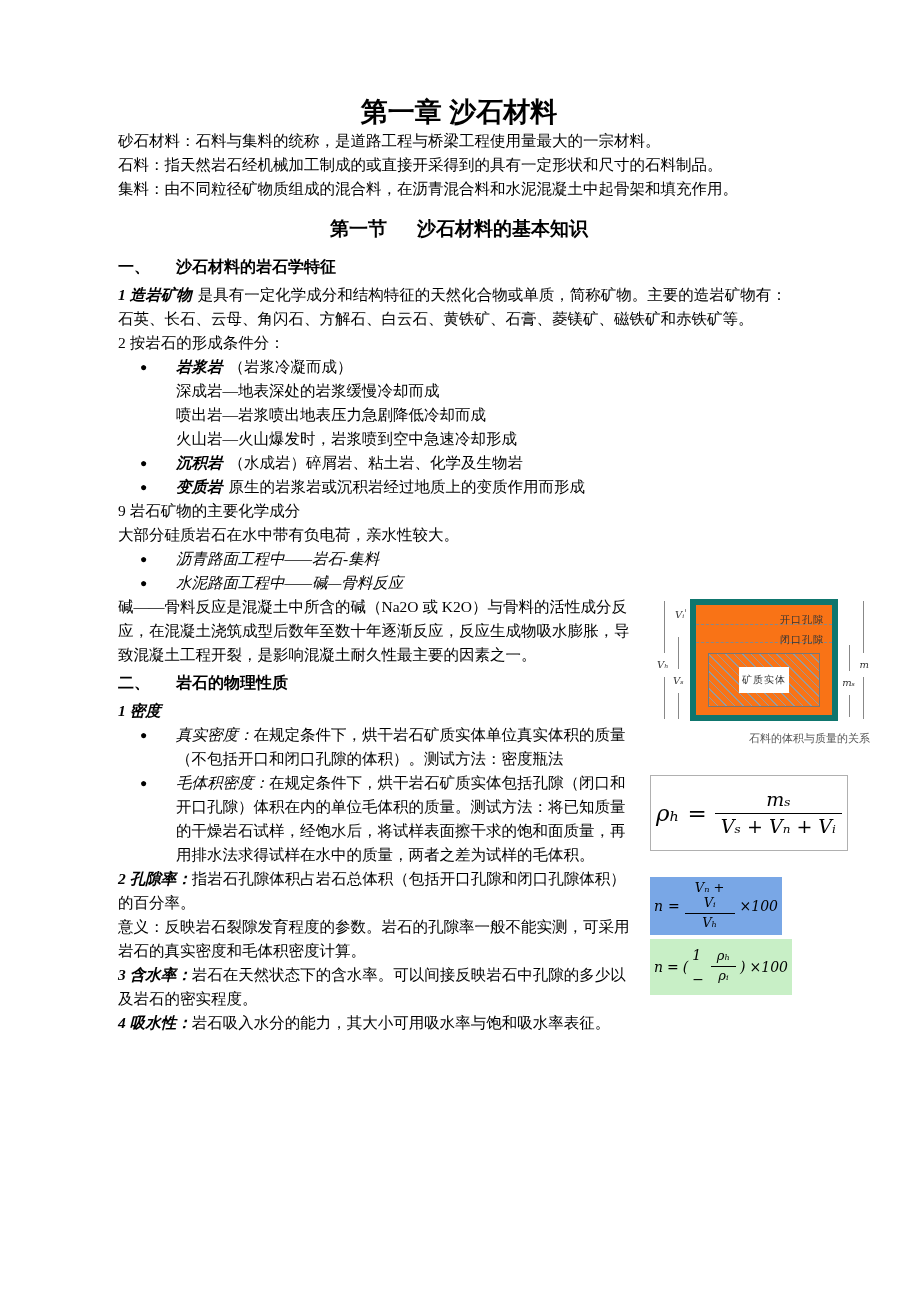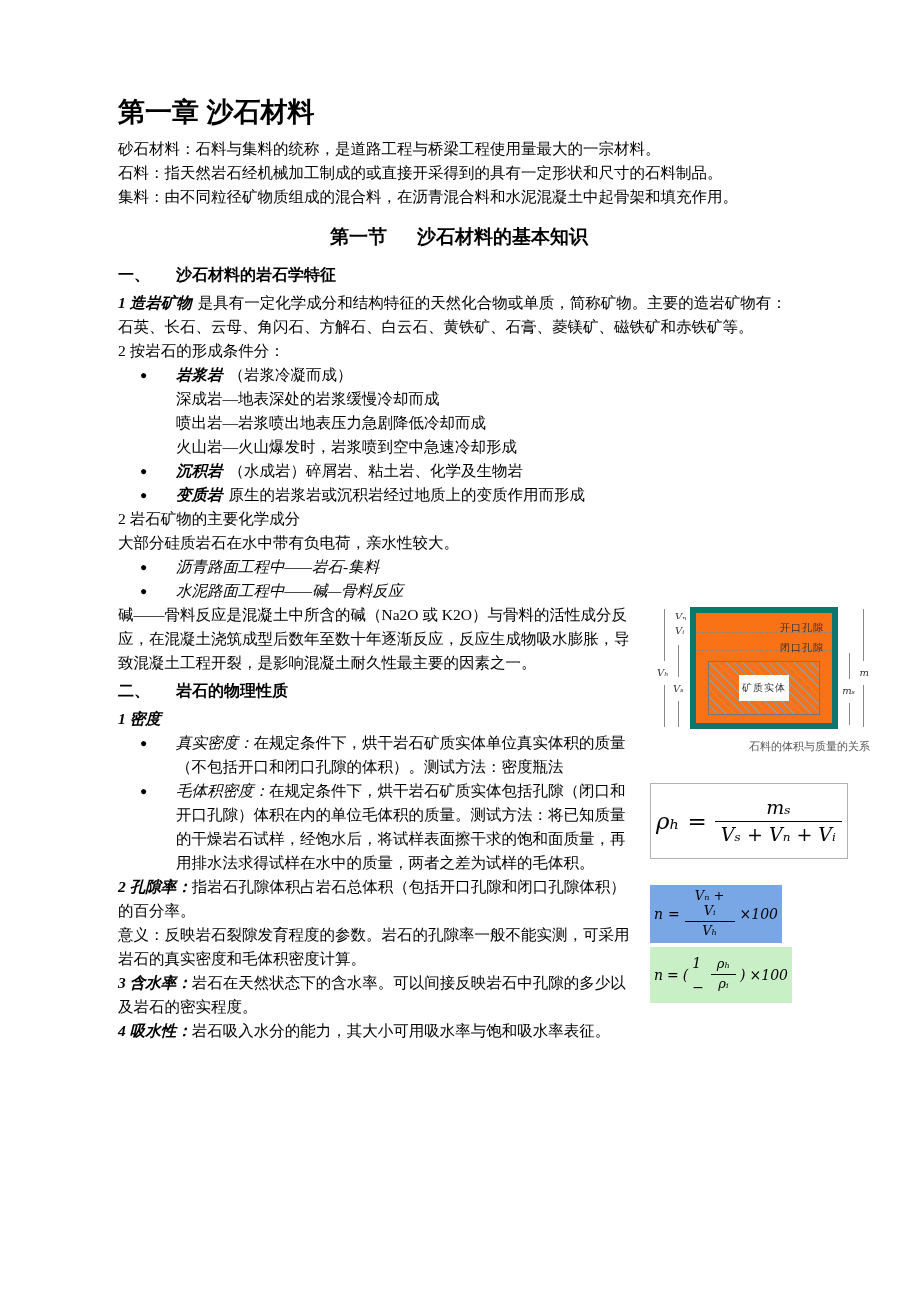--- a/index.html
+++ b/index.html
@@ -6,22 +6,22 @@
   html,body { background:#888; }
   body { font-family:"Liberation Serif", serif; }
   .page {
     position:relative; width:920px; height:1302px; margin:0 auto;
     background:#ffffff; color:#000;
     padding:95px 120px 40px 118px; overflow:hidden;
     font-size:15.5px; line-height:24px;
   }
   h1.chapter {
     font-family:"Liberation Sans", sans-serif;
-    font-size:27px; line-height:34px; font-weight:bold; text-align:left;
-    margin-bottom:8px;
+    font-size:27px; line-height:34px; font-weight:bold; text-align:center;
+    margin-bottom:0;
   }
   p.body { font-size:15.5px; line-height:24px; }
   h2.section {
     font-family:"Liberation Sans", sans-serif;
     font-size:19px; font-weight:bold; text-align:center;
     margin:14px 0 12px 0; line-height:28px;
   }
   h2.section .sec-label { margin-right:30px; }
   h3.part {
     font-family:"Liberation Sans", sans-serif;
@@ -68,21 +68,21 @@
     letter-spacing:1px; white-space:nowrap;
     font-family:"Liberation Serif", serif;
   }
   .dim-line { position:absolute; background:#888; width:1px; }
   .dl-vh { left:14px; top:4px; height:118px; }
   .dl-vs { left:28px; top:40px; height:82px; }
   .dl-m  { right:6px; top:4px; height:118px; }
   .dl-ms { right:20px; top:48px; height:72px; }
   .fig-lab { position:absolute; background:#fff; padding:0 1px; }
   .lab-vn { left:24px; top:0px; }
-  .lab-vi { left:24px; top:14px; }
+  .lab-vi { left:24px; top:6px; }
   .lab-vs { left:22px; top:72px; }
   .lab-vh { left:6px;  top:56px; }
   .lab-ms { right:14px; top:74px; }
   .lab-m  { right:0px;  top:56px; }
   .fig-caption {
     margin-top:6px; text-align:right; font-size:11px; line-height:14px;
     color:#555; font-family:"Liberation Serif", serif;
   }
 
   .formula { font-family:"DejaVu Serif","DejaVu Sans", serif; font-style:italic; color:#000; }
@@ -146,21 +146,21 @@
   <div class="bullet-row">
     <span class="bullet">●</span>
     <span class="kai-bold">沉积岩</span><span>（水成岩）碎屑岩、粘土岩、化学及生物岩</span>
   </div>
 
   <div class="bullet-row">
     <span class="bullet">●</span>
     <span class="kai-bold">变质岩</span><span>原生的岩浆岩或沉积岩经过地质上的变质作用而形成</span>
   </div>
 
-  <p class="body">2 岩石矿物的主要化学成分</p>
+  <p class="body">9 岩石矿物的主要化学成分</p>
   <p class="body">大部分硅质岩石在水中带有负电荷，亲水性较大。</p>
 
 
   <div class="bullet-row kai">
     <span class="bullet">●</span>
     <span>沥青路面工程中——岩石-集料</span>
   </div>
   <div class="bullet-row kai">
     <span class="bullet">●</span>
     <span>水泥路面工程中——碱—骨料反应</span>

